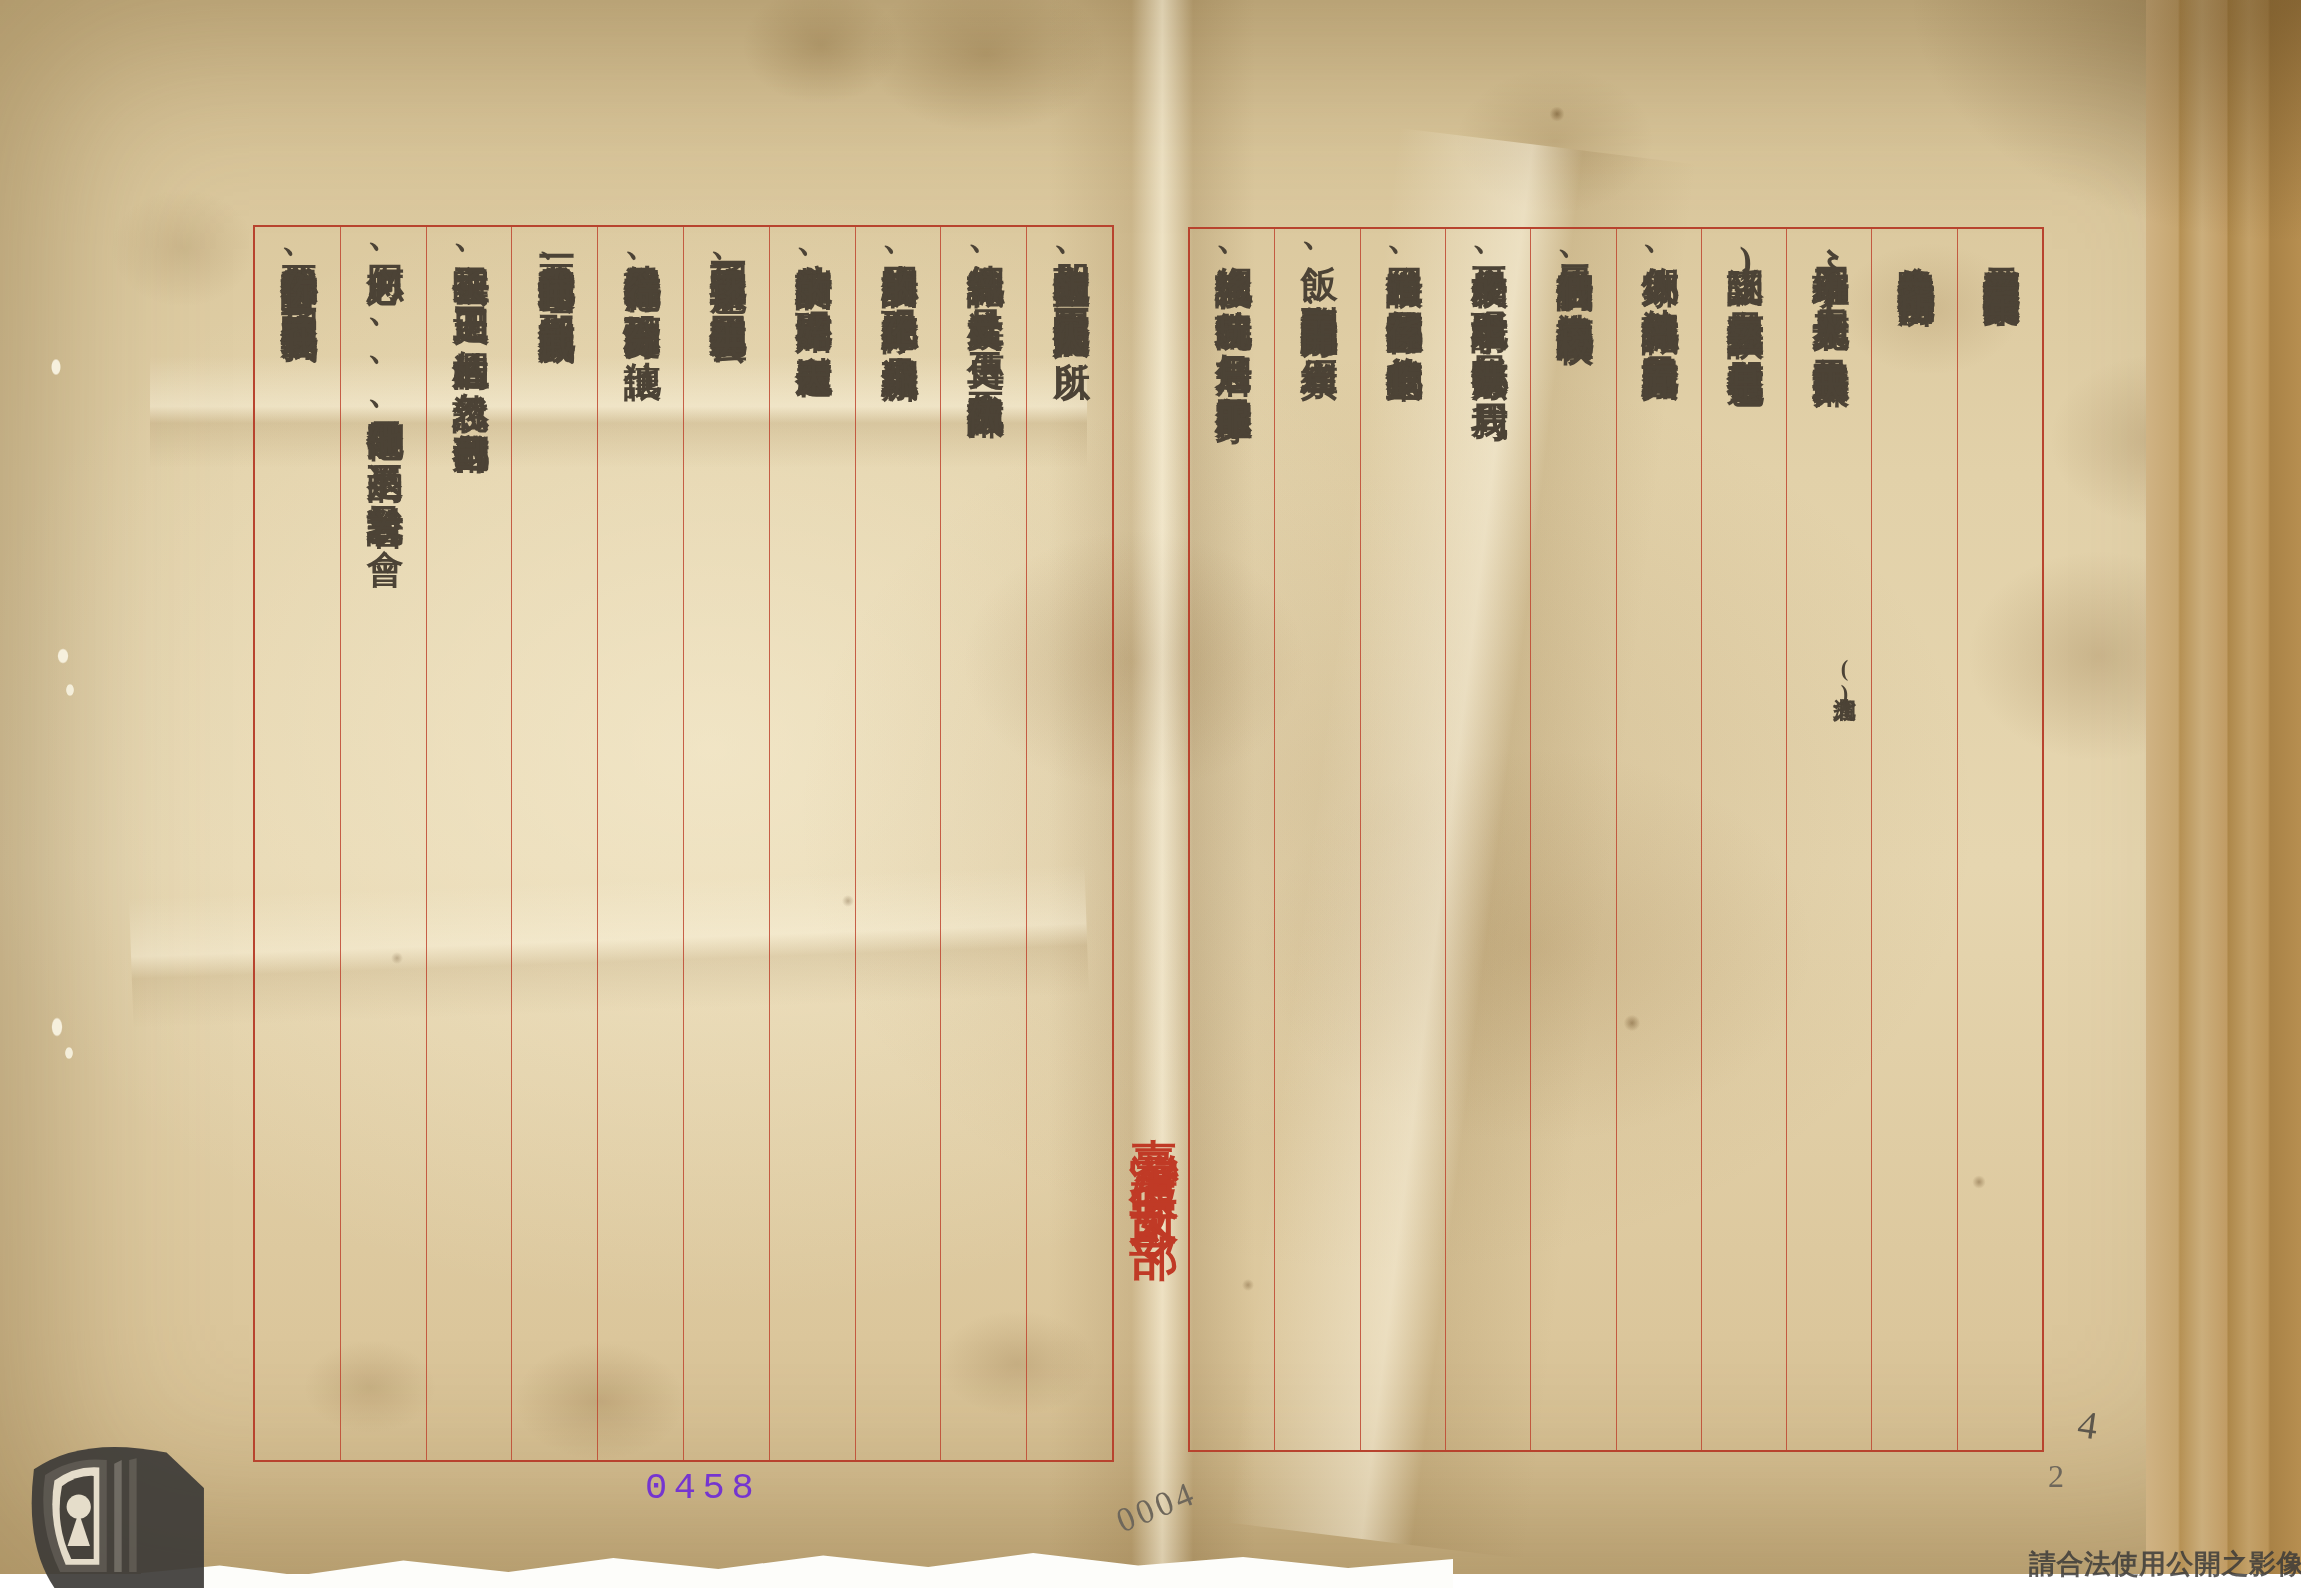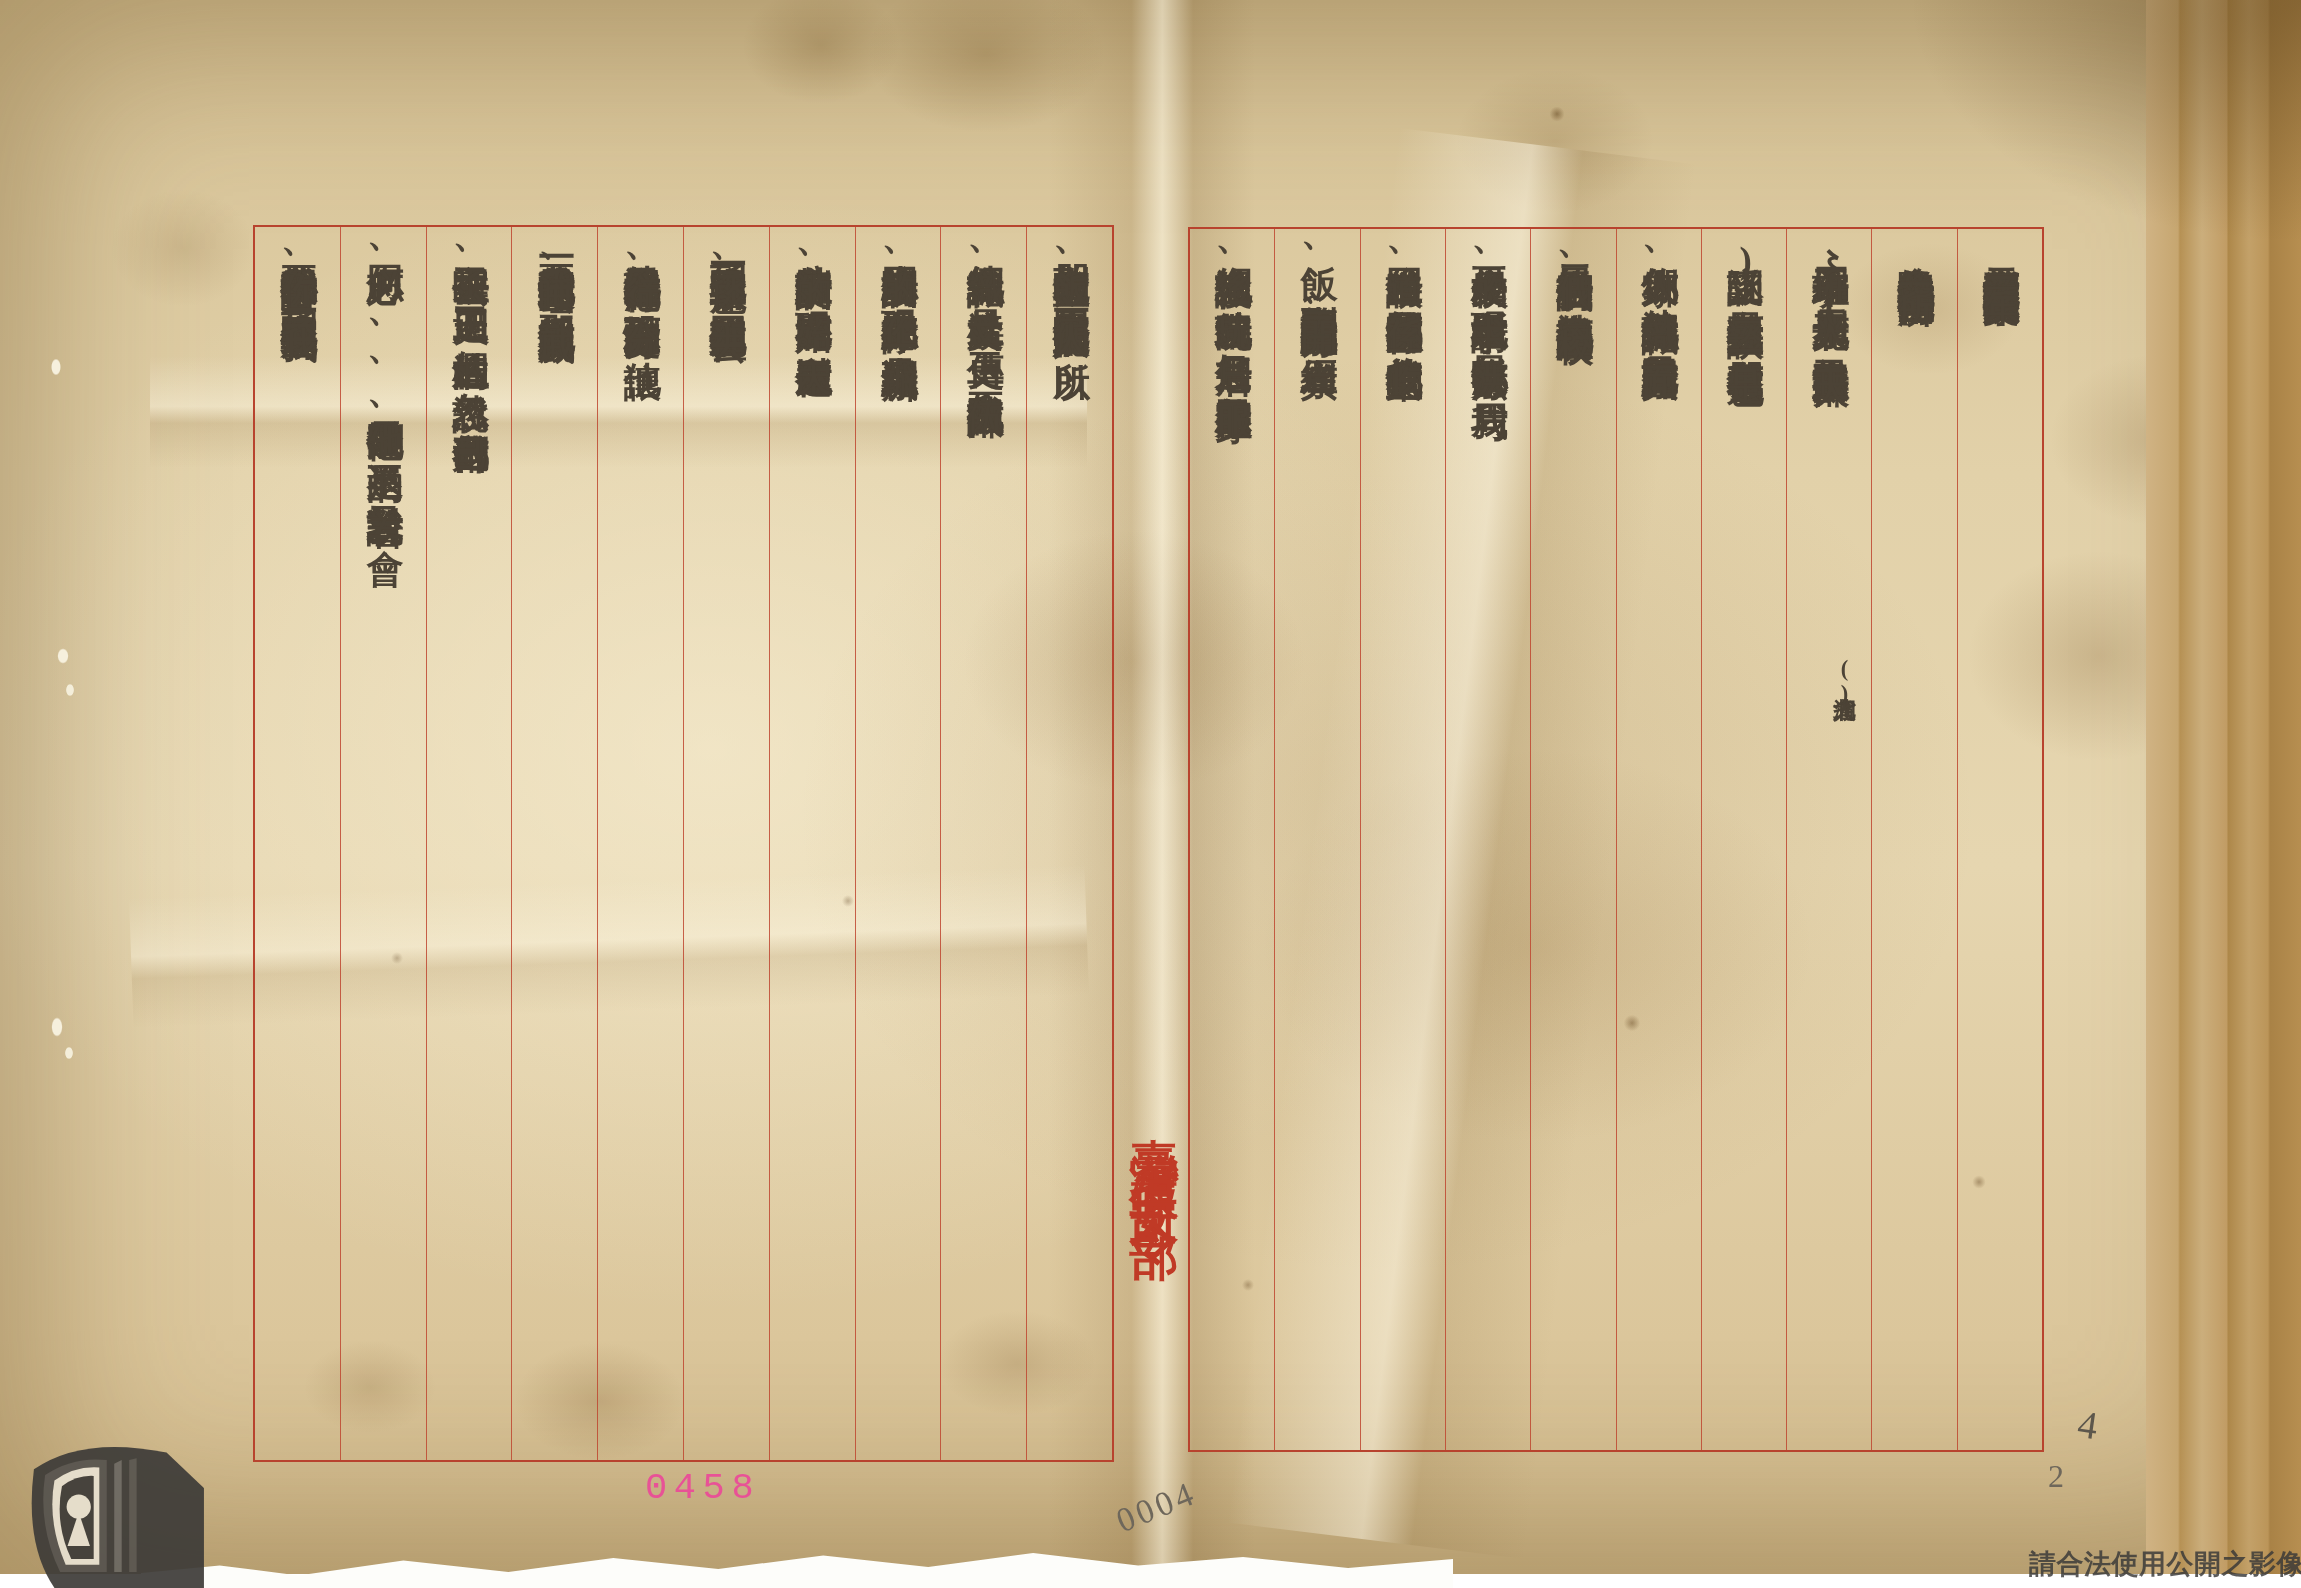--- a/index.html
+++ b/index.html
@@ -67,21 +67,21 @@
   .col:not(:first-child){border-right:1.5px solid rgba(190,70,48,.85);}
   
   #annotation{position:absolute;left:1829px;top:656px;writing-mode:vertical-rl;text-orientation:upright;
        font-size:22.5px;color:#4c4336;font-weight:600;letter-spacing:0;}
   
   #gutter-title{position:absolute;left:1121px;top:888px;width:66px;height:525px;
        writing-mode:vertical-rl;text-orientation:upright;font-size:49px;letter-spacing:13px;
        color:#c03a26;font-weight:700;text-align:center;line-height:66px;}
   
   #stamp-0458{position:absolute;left:645px;top:1467px;font-family:"Liberation Mono",monospace;
-       font-size:37px;letter-spacing:6.6px;color:#ec4899;opacity:.9;}
+       font-size:37px;letter-spacing:6.6px;color:#6d28d9;opacity:.9;}
   #pencil-0004{position:absolute;left:1115px;top:1488px;font-size:34px;color:#6e675b;
        transform:rotate(-22deg);letter-spacing:3.7px;font-family:"Liberation Serif",serif;}
   #pencil-4{position:absolute;left:2078px;top:1402px;font-size:39px;color:#5d574c;transform:rotate(8deg);}
   #pencil-2{position:absolute;left:2048px;top:1458px;font-size:32px;color:#6e675b;}
   
   #watermark{position:absolute;left:2029px;top:1546px;font-size:27px;font-weight:700;
        color:rgba(55,55,55,.82);letter-spacing:0.5px;white-space:nowrap;}
   
   #logo{position:absolute;left:17px;top:1432px;width:187px;height:156px;opacity:.92;}
 </style>

